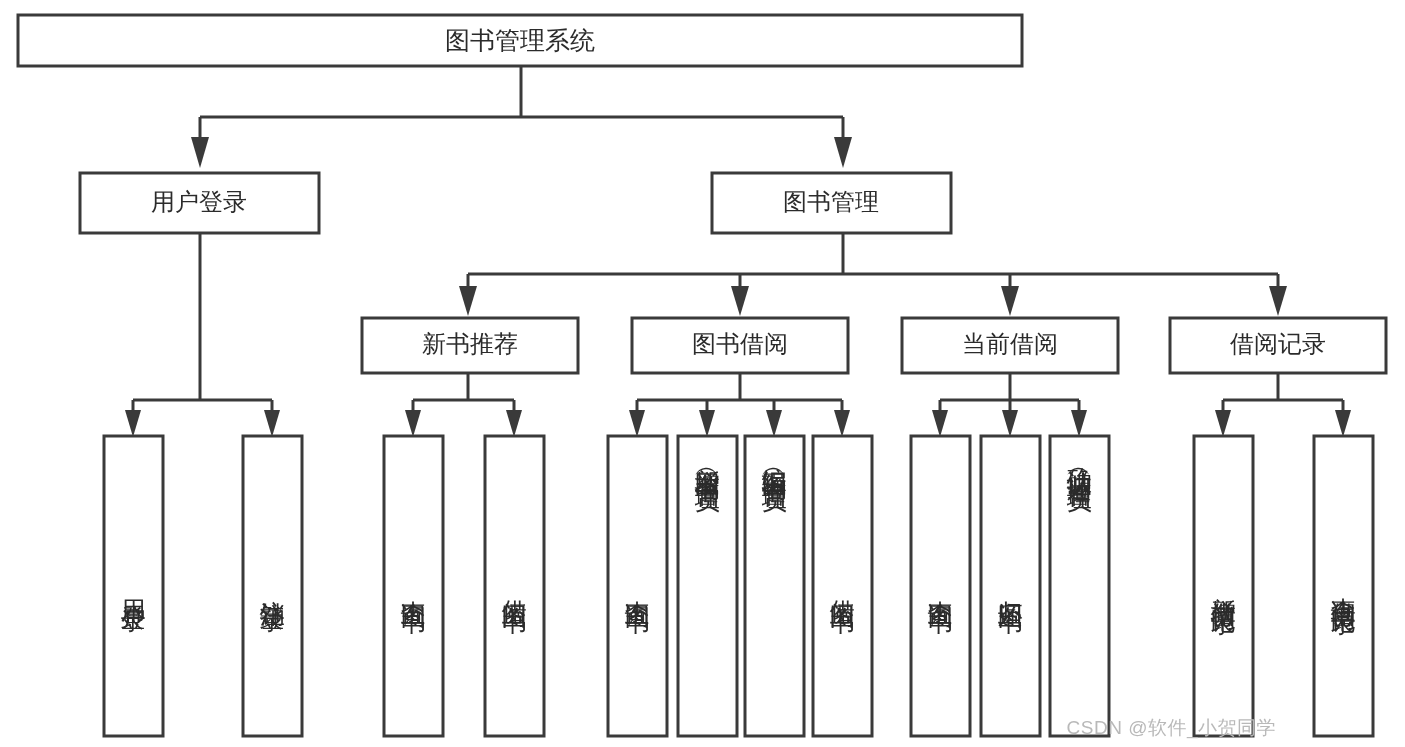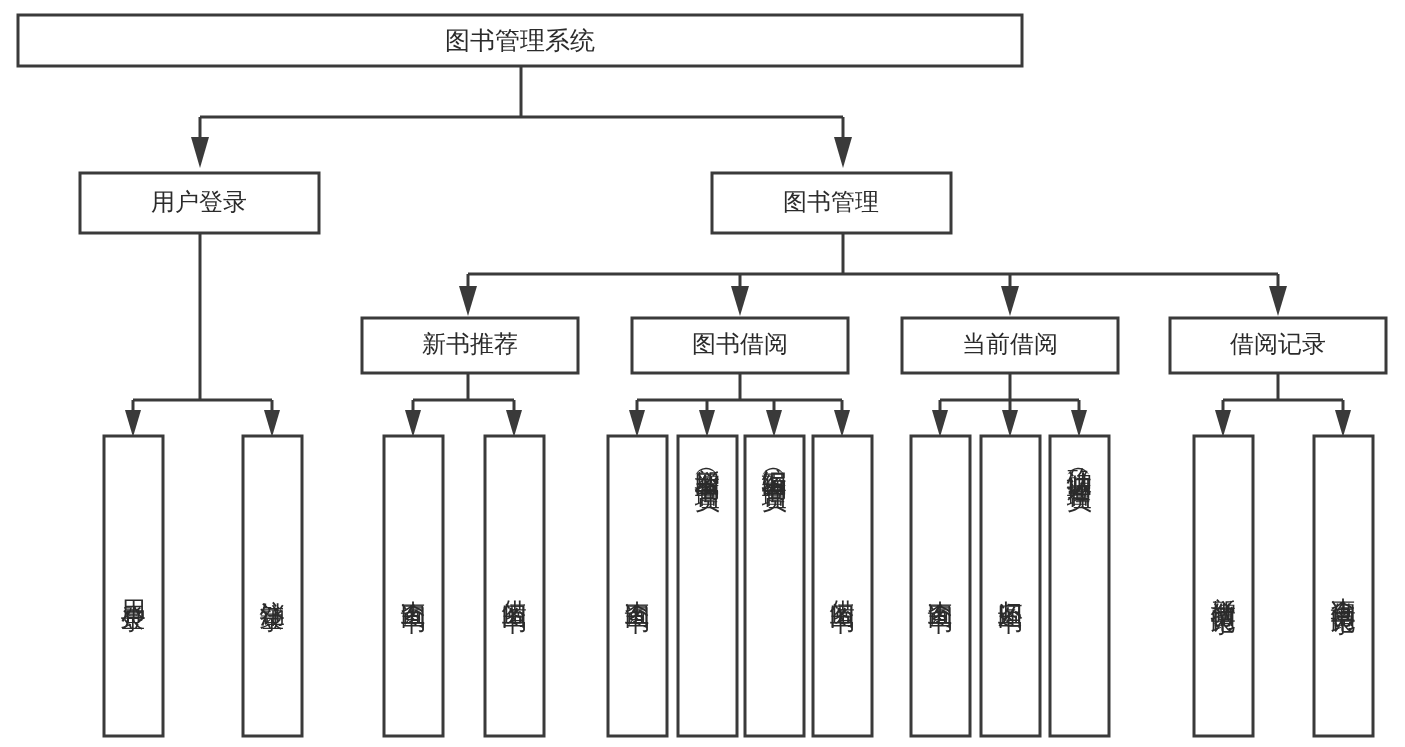--- a/index.html
+++ b/index.html
@@ -226,14 +226,15 @@
   <div class="vlabel" style="left:745px; top:436px; width:59px; height:300px; justify-content:flex-start; padding-top:12px; box-sizing:border-box;">编辑图书（管理员）</div>
   <div class="vlabel" style="left:813px; top:436px; width:59px; height:300px;">借阅图书</div>
 
   <div class="vlabel" style="left:911px; top:436px; width:59px; height:300px;">查询图书</div>
   <div class="vlabel" style="left:981px; top:436px; width:59px; height:300px;">归还图书</div>
   <div class="vlabel" style="left:1050px; top:436px; width:59px; height:300px; justify-content:flex-start; padding-top:12px; box-sizing:border-box;">确认归还（管理员）</div>
 
   <div class="vlabel" style="left:1194px; top:436px; width:59px; height:300px;">新增借阅记录</div>
   <div class="vlabel" style="left:1314px; top:436px; width:59px; height:300px;">查询借阅记录</div>
 
+  <div class="watermark">CSDN @软件_小贺同学</div>
 
 </div>
 
 </body></html>

